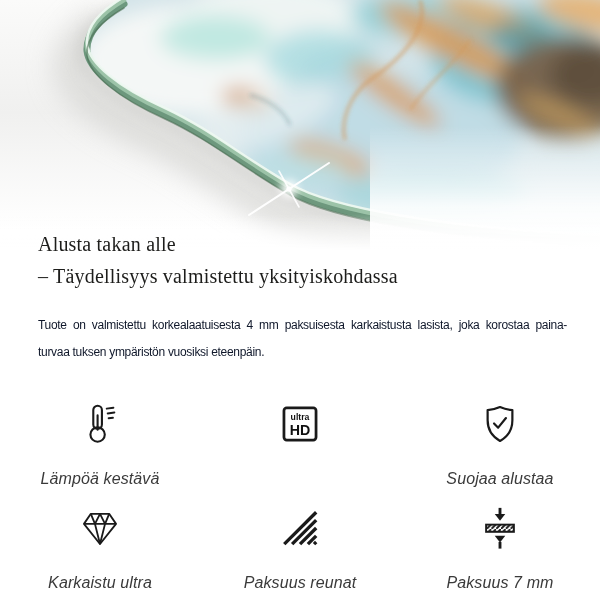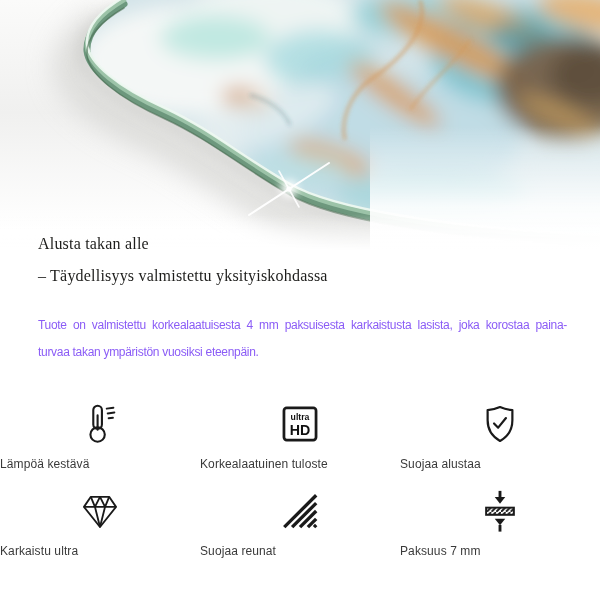--- a/index.html
+++ b/index.html
@@ -5,36 +5,36 @@
   html,body{margin:0;padding:0;}
   body{
     width:600px;height:600px;position:relative;overflow:hidden;
     background:#ffffff;
     font-family:"Liberation Sans", sans-serif;
   }
   .hero{position:absolute;top:0;left:0;width:600px;height:250px;}
   .title{
     position:absolute;left:38px;top:228px;
     font-family:"Liberation Serif", serif;
-    font-size:16px;line-height:32px;color:#1d1d1b;
+    font-size:20px;line-height:32px;color:#1d1d1b;
     white-space:nowrap;letter-spacing:.2px;
   }
   .desc{
     position:absolute;left:38px;top:312px;width:529px;
-    font-size:12px;line-height:27px;color:#8b5cf6;letter-spacing:-0.3px;
+    font-size:12px;line-height:27px;color:#0f172a;letter-spacing:-0.3px;
   }
   .desc .line{text-align:justify;text-align-last:justify;white-space:nowrap;}
   .desc .line:last-child{text-align-last:left;}
   .features{
     position:absolute;left:0;top:398px;width:600px;
     display:grid;grid-template-columns:repeat(3,1fr);row-gap:14px;
   }
-  .feature{display:flex;flex-direction:column;}
+  .feature{display:flex;flex-direction:column;align-items:center;}
   .icon-box{height:52px;display:flex;align-items:center;justify-content:center;}
-  .feature-label{font-size:12px;color:#3a3a3a;margin-top:7px;letter-spacing:.1px;}
+  .feature-label{font-size:16px;color:#3a3a3a;margin-top:20px;letter-spacing:.1px;font-style:italic;}
   svg{display:block;}
 </style>
 </head>
 <body>
 
 <div class="hero">
   <svg width="600" height="250" viewBox="0 0 600 250">
     <defs>
       <linearGradient id="bgGrad" x1="0" y1="0" x2="0" y2="1">
         <stop offset="0" stop-color="#fbfbfa"></stop>
@@ -130,21 +130,21 @@
   </svg>
 </div>
 
 <div class="title">
   <div>Alusta takan alle</div>
   <div>– Täydellisyys valmistettu yksityiskohdassa</div>
 </div>
 
 <div class="desc">
   <div class="line">Tuote on valmistettu korkealaatuisesta 4 mm paksuisesta karkaistusta lasista, joka korostaa paina-</div>
-  <div class="line">turvaa takan ympäristön vuosiksi eteenpäin.</div>
+  <div class="line">turvaa tuksen ympäristön vuosiksi eteenpäin.</div>
 </div>
 
 <div class="features">
 
   <div class="feature">
     <div class="icon-box">
       <svg width="46" height="48" viewBox="0 0 48 48" fill="none" stroke="#1a1a1a" stroke-width="2.2" stroke-linecap="round">
         <rect x="17" y="5" width="9" height="24" rx="4.5"></rect>
         <circle cx="21.5" cy="35" r="7.5"></circle>
         <line x1="21.5" y1="30" x2="21.5" y2="15"></line>
@@ -155,21 +155,20 @@
   </div>
 
   <div class="feature">
     <div class="icon-box">
       <svg width="44" height="44" viewBox="0 0 48 48">
         <rect x="6.5" y="6.5" width="35" height="35" rx="3" fill="none" stroke="#1a1a1a" stroke-width="3"></rect>
         <text x="24" y="20" text-anchor="middle" font-family="Liberation Sans, sans-serif" font-size="9.5" font-weight="bold" fill="#111111">ultra</text>
         <text x="24" y="36" text-anchor="middle" font-family="Liberation Sans, sans-serif" font-size="15.5" font-weight="bold" fill="#111111">HD</text>
       </svg>
     </div>
-    <div class="feature-label">Korkealaatuinen tuloste</div>
   </div>
 
   <div class="feature">
     <div class="icon-box">
       <svg width="44" height="44" viewBox="0 0 48 48" fill="none" stroke="#1a1a1a" stroke-width="2.4" stroke-linecap="round" stroke-linejoin="round">
         <path d="M24,5.5 C28.5,7.5 33,8.5 37.5,8.8 L37.5,20 C37.5,30.5 32,38 24,42.5 C16,38 10.5,30.5 10.5,20 L10.5,8.8 C15,8.5 19.5,7.5 24,5.5 Z"></path>
         <path d="M17.5,23.5 L22,28 L30.5,17.5"></path>
       </svg>
     </div>
     <div class="feature-label">Suojaa alustaa</div>
@@ -189,21 +188,21 @@
   <div class="feature">
     <div class="icon-box">
       <svg width="42" height="42" viewBox="0 0 48 48" stroke="#1a1a1a" stroke-width="3.8" stroke-linecap="butt">
         <line x1="6" y1="42.5" x2="42.5" y2="6"></line>
         <line x1="15" y1="42.5" x2="42.5" y2="15"></line>
         <line x1="24" y1="42.5" x2="42.5" y2="24"></line>
         <line x1="33" y1="42.5" x2="42.5" y2="33"></line>
         <line x1="40" y1="42.5" x2="42.5" y2="40"></line>
       </svg>
     </div>
-    <div class="feature-label">Suojaa reunat</div>
+    <div class="feature-label">Paksuus reunat</div>
   </div>
 
   <div class="feature">
     <div class="icon-box">
       <svg width="46" height="48" viewBox="0 0 48 48">
         <defs>
           <pattern id="hatchPat" patternUnits="userSpaceOnUse" width="5" height="5">
             <path d="M0,5 L5,0" stroke="#1a1a1a" stroke-width="2"></path>
           </pattern>
         </defs>

